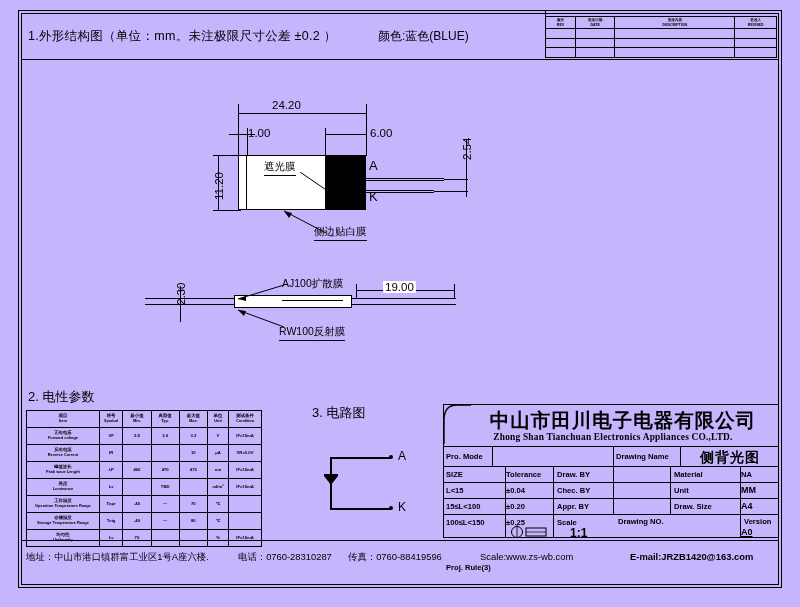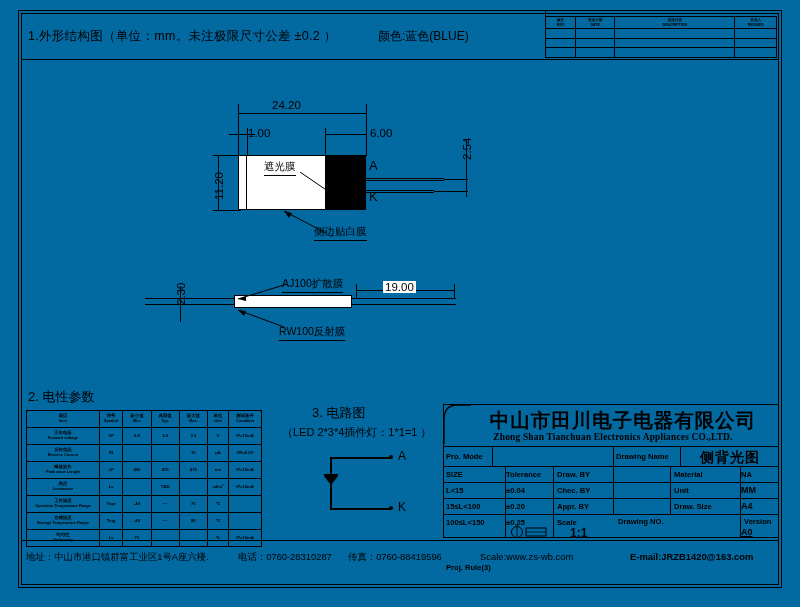--- a/index.html
+++ b/index.html
@@ -1,18 +1,18 @@
 <!DOCTYPE html>
 <html><head>
 <meta charset="utf-8">
 <style>
   html,body{margin:0;padding:0;background:#ffffff;}
   body{width:800px;height:607px;position:relative;
        font-family:"Liberation Sans","DejaVu Sans",sans-serif;color:#000;}
-  .sheet{position:absolute;left:0;top:0;width:800px;height:607px;background:#0369a1;}
+  .sheet{position:absolute;left:0;top:0;width:800px;height:607px;background:#c4b5fd;}
   .border-outer{position:absolute;left:18px;top:10px;width:764px;height:578px;
        border:1.5px solid #000;box-sizing:border-box;}
   .border-inner{position:absolute;left:21px;top:13px;width:758px;height:572px;
        border:0.8px solid #000;box-sizing:border-box;}
   .hdr-line{position:absolute;left:21px;top:59px;width:758px;height:0;border-top:1px solid #000;}
   .foot-line{position:absolute;left:21px;top:540px;width:758px;height:0;border-top:1px solid #000;}
 
   .t-sec1{position:absolute;left:28px;top:28px;font-size:12.5px;letter-spacing:.3px;white-space:nowrap;}
   .t-color{position:absolute;left:378px;top:28px;font-size:12px;white-space:nowrap;}
 
@@ -204,21 +204,21 @@
 
   <div class="ln lnh" style="left:356px;top:290px;width:98px;"></div>
   <div class="ln lnv" style="left:356px;top:284px;height:14px;"></div>
   <div class="ln lnv" style="left:454px;top:284px;height:14px;"></div>
   <div class="dim-t" style="left:383px;top:281px;background:#fff;padding:0 2px;">19.00</div>
 
   <svg class="arrow" style="left:232px;top:283px;" width="60" height="20">
     <line x1="52" y1="2" x2="6" y2="16" stroke="#000" stroke-width="1"></line>
     <polygon points="6,16 14,13 14,18" fill="#000"></polygon>
   </svg>
-  <div class="cn" style="left:282px;top:277px;border-bottom:1px solid #000;padding-bottom:1px;">AJ100扩散膜</div>
+  <div class="cn" style="left:282px;top:277px;border-bottom:1px solid #000;padding-bottom:9px;">AJ100扩散膜</div>
 
   <svg class="arrow" style="left:232px;top:307px;" width="60" height="24">
     <line x1="52" y1="20" x2="6" y2="3" stroke="#000" stroke-width="1"></line>
     <polygon points="6,3 14,4 12,9" fill="#000"></polygon>
   </svg>
   <div class="cn" style="left:279px;top:325px;border-bottom:1px solid #000;padding-bottom:1px;">RW100反射膜</div>
 
   <div class="t-sec2">2. 电性参数</div>
   <div class="ptab">
     <table>
@@ -335,21 +335,20 @@
         <td></td>
         <td></td>
         <td>%</td>
         <td>IF=15mA</td>
       </tr>
     </tbody>
       </table>
   </div>
 
   <div class="t-sec3">3. 电路图</div>
-  <div class="t-sec3n">（LED 2*3*4插件灯：1*1=1 ）</div>
   <div class="cir-v"></div>
   <div class="cir-h1"></div>
   <div class="cir-h2"></div>
   <div class="diode-bar"></div>
   <div class="diode-tri"></div>
   <div class="dot" style="left:389px;top:455px;"></div>
   <div class="dot" style="left:389px;top:506px;"></div>
   <div class="cir-lab" style="left:398px;top:449px;">A</div>
   <div class="cir-lab" style="left:398px;top:500px;">K</div>
 

